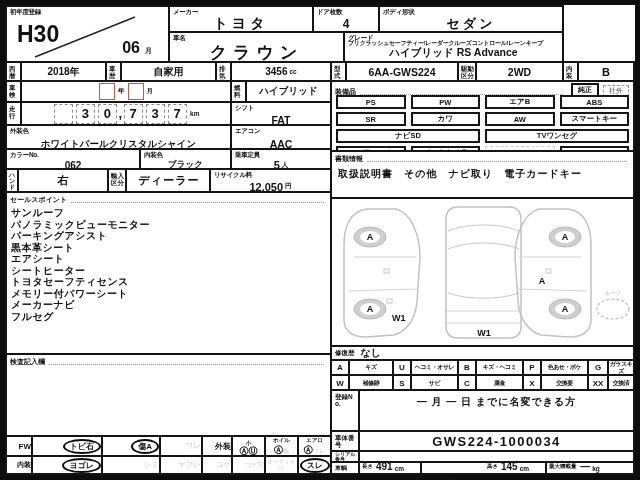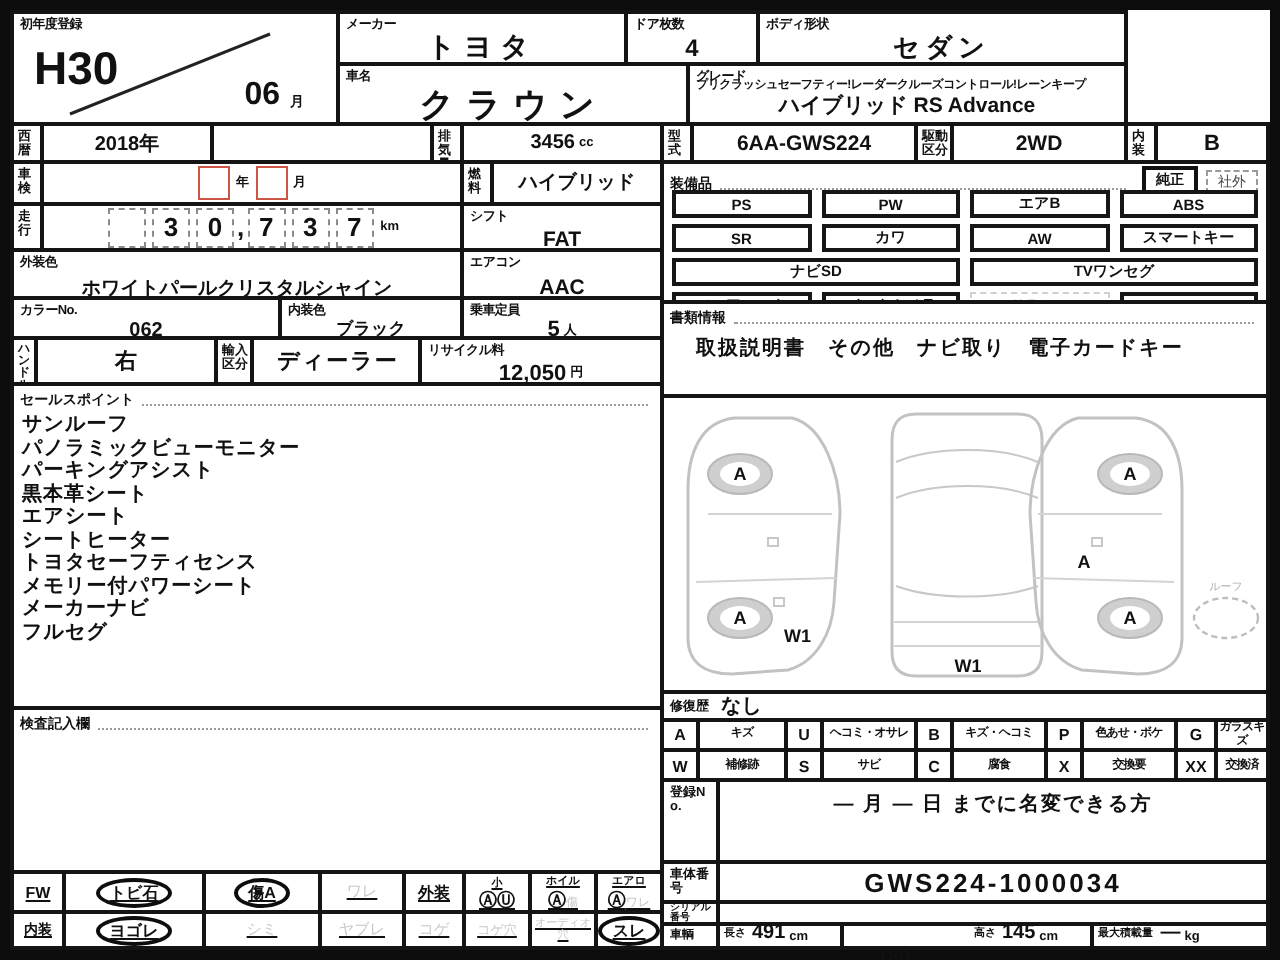--- a/index.html
+++ b/index.html
@@ -15,21 +15,21 @@
   .eqgrid{position:absolute;left:4px;right:4px;top:13px;bottom:3px;display:grid;grid-template-columns:repeat(4,1fr);grid-auto-rows:1fr;gap:3px 5px;}
   .eq{border:2px solid #161616;font-size:7.5px;font-weight:bold;display:flex;align-items:center;justify-content:center;box-sizing:border-box;}
   .eq.off{border:1px dashed #cfcfcf;color:#cbcbcb;font-weight:normal;}
   .eq.sp2{grid-column:span 2;}
   .tag{border:2px solid #111;font-size:7px;font-weight:bold;padding:0 5px;margin-left:4px;}
   .tag.off{border:1px dashed #9a9a9a;font-weight:normal;color:#444;}
   .digit{width:17px;height:18px;border:1.5px dashed #8a8a8a;margin:0 1.5px;display:inline-flex;align-items:center;justify-content:center;font-weight:bold;font-size:13px;}
   .redbox{width:14px;height:15px;border:1.5px solid #cc5544;display:inline-block;vertical-align:middle;}
   .circ{display:inline-block;border:2px solid #0d0d0d;border-radius:50%;padding:0 5px;font-size:8px;font-weight:bold;line-height:11px;white-space:nowrap;}
   .offtx{color:#c8c8c8;font-size:7.5px;}
-  .condcell{border-right:2px solid #141414;display:flex;align-items:center;justify-content:center;box-sizing:border-box;text-decoration:underline;}
+  .condcell{border-right:2px solid #141414;display:flex;align-items:center;justify-content:flex-end;box-sizing:border-box;}
   .condlab{font-size:8px;font-weight:bold;}
   .lgc{border-right:2px solid #141414;border-bottom:2px solid #141414;display:flex;align-items:center;justify-content:center;box-sizing:border-box;background:#fff;}
   .lgcode{font-size:8px;font-weight:bold;}
   .lgdesc{font-size:6px;font-weight:bold;text-align:center;line-height:6.5px;letter-spacing:-0.5px;}
   .rowlab{position:absolute;left:0;top:0;bottom:0;width:28px;border-right:2px solid #141414;font-size:6.5px;line-height:7px;font-weight:bold;padding:2px 2px 0 3px;word-break:break-all;box-sizing:border-box;}
   .rowbody{position:absolute;left:28px;right:0;top:0;bottom:0;}
   .dimlab{font-size:5.5px;font-weight:bold;position:absolute;top:0;left:2px;}
   .dimval{display:flex;align-items:flex-end;justify-content:center;height:100%;font-weight:bold;font-size:10px;padding-bottom:1px;box-sizing:border-box;}
   .sp-item{font-size:10px;font-weight:bold;line-height:11.5px;letter-spacing:0.5px;}
 </style>
@@ -66,20 +66,24 @@
   </div>
   <div class="c" style="left:338px;top:26px;width:221px;height:32px;">
     <span class="lab">グレード</span>
     <div style="position:absolute;left:3px;right:3px;top:7px;font-size:6px;font-weight:bold;line-height:6.5px;letter-spacing:-0.3px;">プリクラッシュセーフティー!レーダークルーズコントロール!レーンキープ</div>
     <div style="position:absolute;left:0;right:0;bottom:1px;text-align:center;font-size:10.5px;font-weight:bold;">ハイブリッド RS Advance</div>
   </div>
 
   <div class="c" style="left:0;top:56px;width:102px;height:21px;">
     <div class="vl">西暦</div>
     <div class="vbody cen" style="font-size:10px;">2018年</div>
+  </div>
+  <div class="c" style="left:100px;top:56px;width:112px;height:21px;">
+    <div class="vl">車歴</div>
+    <div class="vbody cen" style="font-size:10px;">自家用</div>
   </div>
   <div class="c" style="left:210px;top:56px;width:117px;height:21px;">
     <div class="vl">排気量</div>
     <div class="vbody cen" style="font-size:10px;">
           <span>3456</span>
           <span class="unit">cc</span>
         </div>
   </div>
   <div class="c" style="left:325px;top:56px;width:129px;height:21px;">
     <div class="vl">型式</div>
@@ -273,21 +277,21 @@
       <div class="eq off">ドラレコ</div>
       <div class="eq">ETC</div>
     </div>
   </div>
 
   <div class="c" style="left:325px;top:145px;width:305px;height:49px;">
     <div style="display:flex;align-items:flex-end;padding:2px 2px 0 3px;">
       <span style="font-size:7px;font-weight:bold;">書類情報</span>
       <span class="dotline"></span>
     </div>
-    <div style="padding:3px 16px;font-size:10px;font-weight:bold;letter-spacing:1px;">取扱説明書　その他　ナビ取り　電子カードキー</div>
+    <div style="padding:3px 6px;font-size:10px;font-weight:bold;letter-spacing:1px;">取扱説明書　その他　ナビ取り　電子カードキー</div>
   </div>
 
   <div class="c" style="left:325px;top:192px;width:305px;height:150px;">
     <svg width="301" height="146" viewBox="0 0 301 146">
 
       <path d="M35,10 C18,12 12,28 12,46 L12,120 C12,132 20,138 34,138 L62,136 C76,132 84,118 85,102 L88,58 C88,38 80,14 64,10 Z" fill="none" stroke="#c2c2c2" stroke-width="1.5"></path>
       <line x1="22" y1="58" x2="84" y2="58" stroke="#d4d4d4" stroke-width="1"></line>
       <line x1="16" y1="92" x2="86" y2="90" stroke="#d4d4d4" stroke-width="1"></line>
       <rect x="52" y="70" width="5" height="4" fill="none" stroke="#c8c8c8"></rect>
       <rect x="55" y="100" width="5" height="4" fill="none" stroke="#c8c8c8"></rect>

